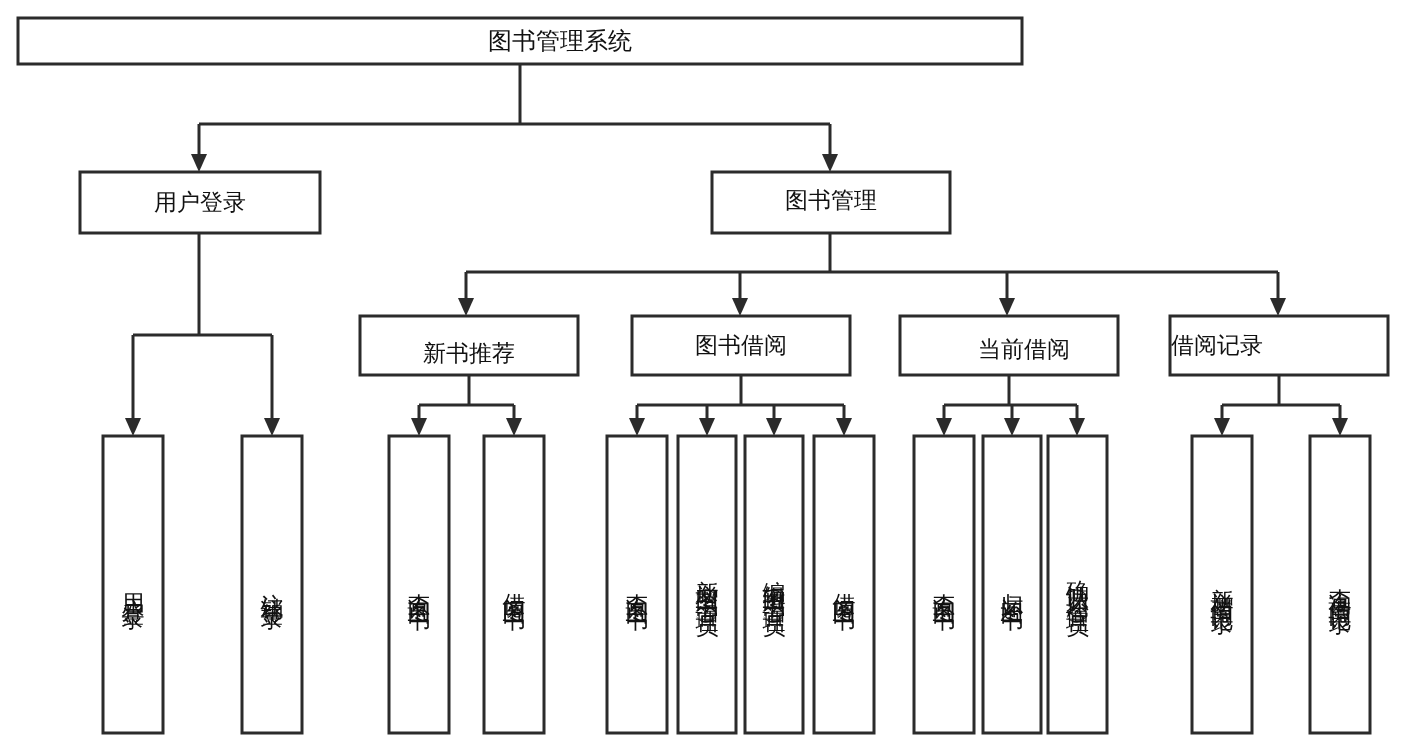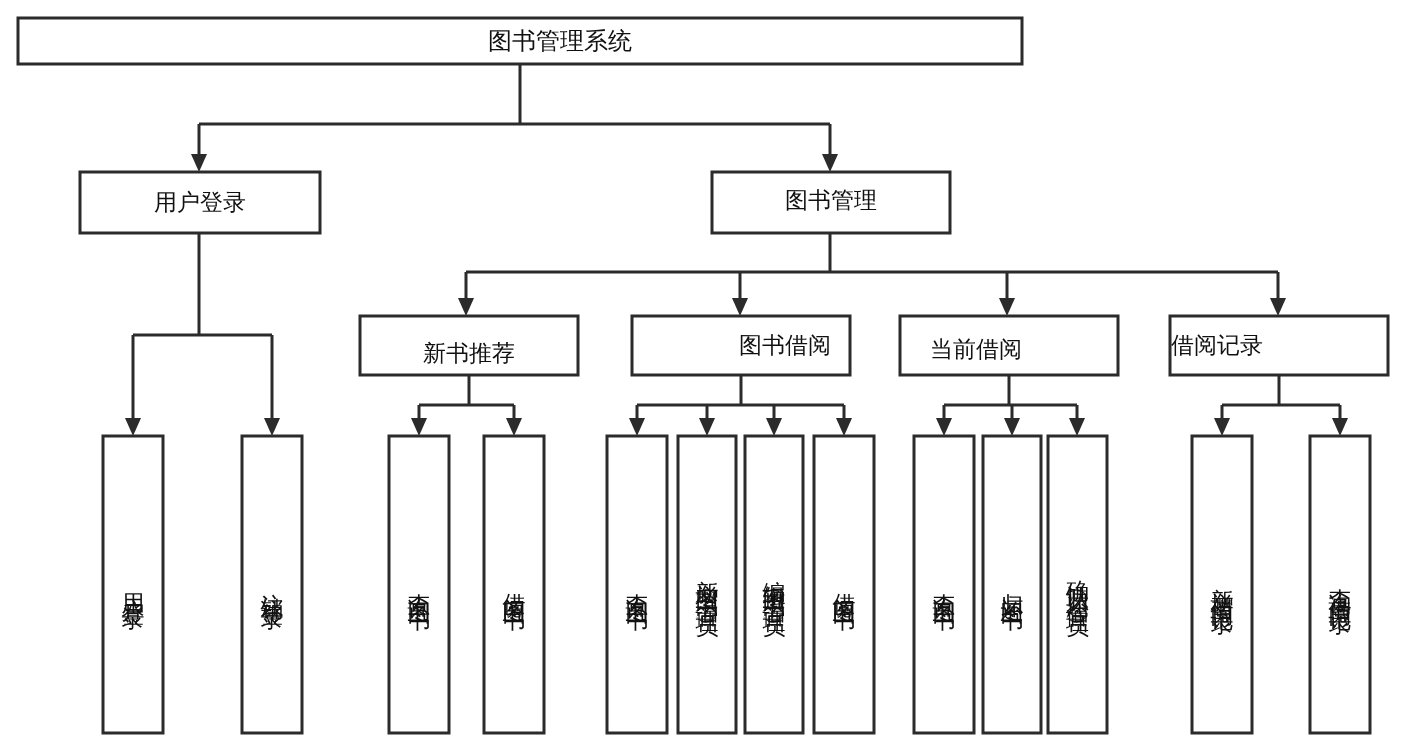--- a/index.html
+++ b/index.html
@@ -176,24 +176,24 @@
       </div>
       <div class="htext-wrap" style="left: 80px; top: 172px; width: 240px; height: 61px;">
         <span class="htext">用户登录</span>
       </div>
       <div class="htext-wrap" style="left: 712px; top: 172px; width: 238px; height: 57px;">
         <span class="htext">图书管理</span>
       </div>
       <div class="htext-wrap" style="left: 360px; top: 316px; width: 218px; height: 59px; margin-top: 8px;">
         <span class="htext">新书推荐</span>
       </div>
-      <div class="htext-wrap" style="left: 632px; top: 316px; width: 218px; height: 59px; padding-left: 44px;">
+      <div class="htext-wrap" style="left: 632px; top: 316px; width: 218px; height: 59px;">
         <span class="htext">图书借阅</span>
       </div>
-      <div class="htext-wrap" style="left: 867px; top: 316px; width: 218px; height: 67px;">
+      <div class="htext-wrap" style="left: 900px; top: 316px; width: 218px; height: 67px; padding-left: 15px;">
         <span class="htext">当前借阅</span>
       </div>
       <div class="htext-wrap" style="left: 1107px; top: 316px; width: 220px; height: 59px;">
         <span class="htext">借阅记录</span>
       </div>
       <div class="vtext-wrap" style="left: 103px; top: 436px; width: 60px; height: 297px;">
         <span class="vtext">用户登录</span>
       </div>
       <div class="vtext-wrap" style="left: 242px; top: 436px; width: 60px; height: 297px;">
         <span class="vtext">注销登录</span>

